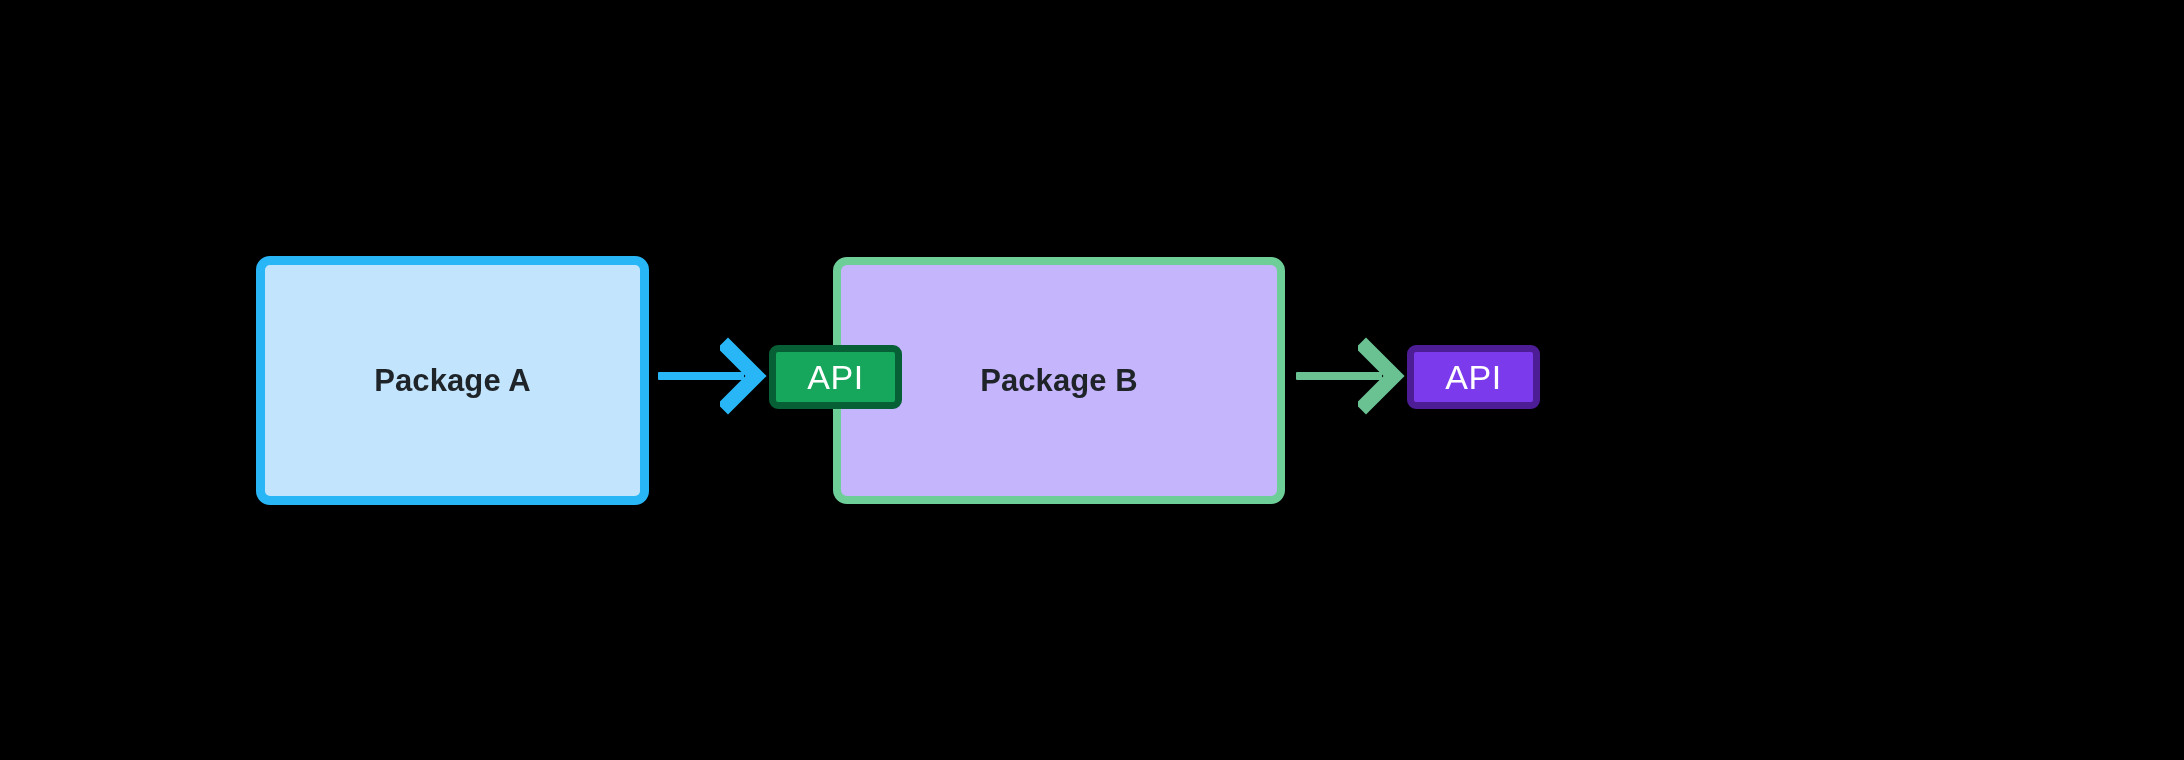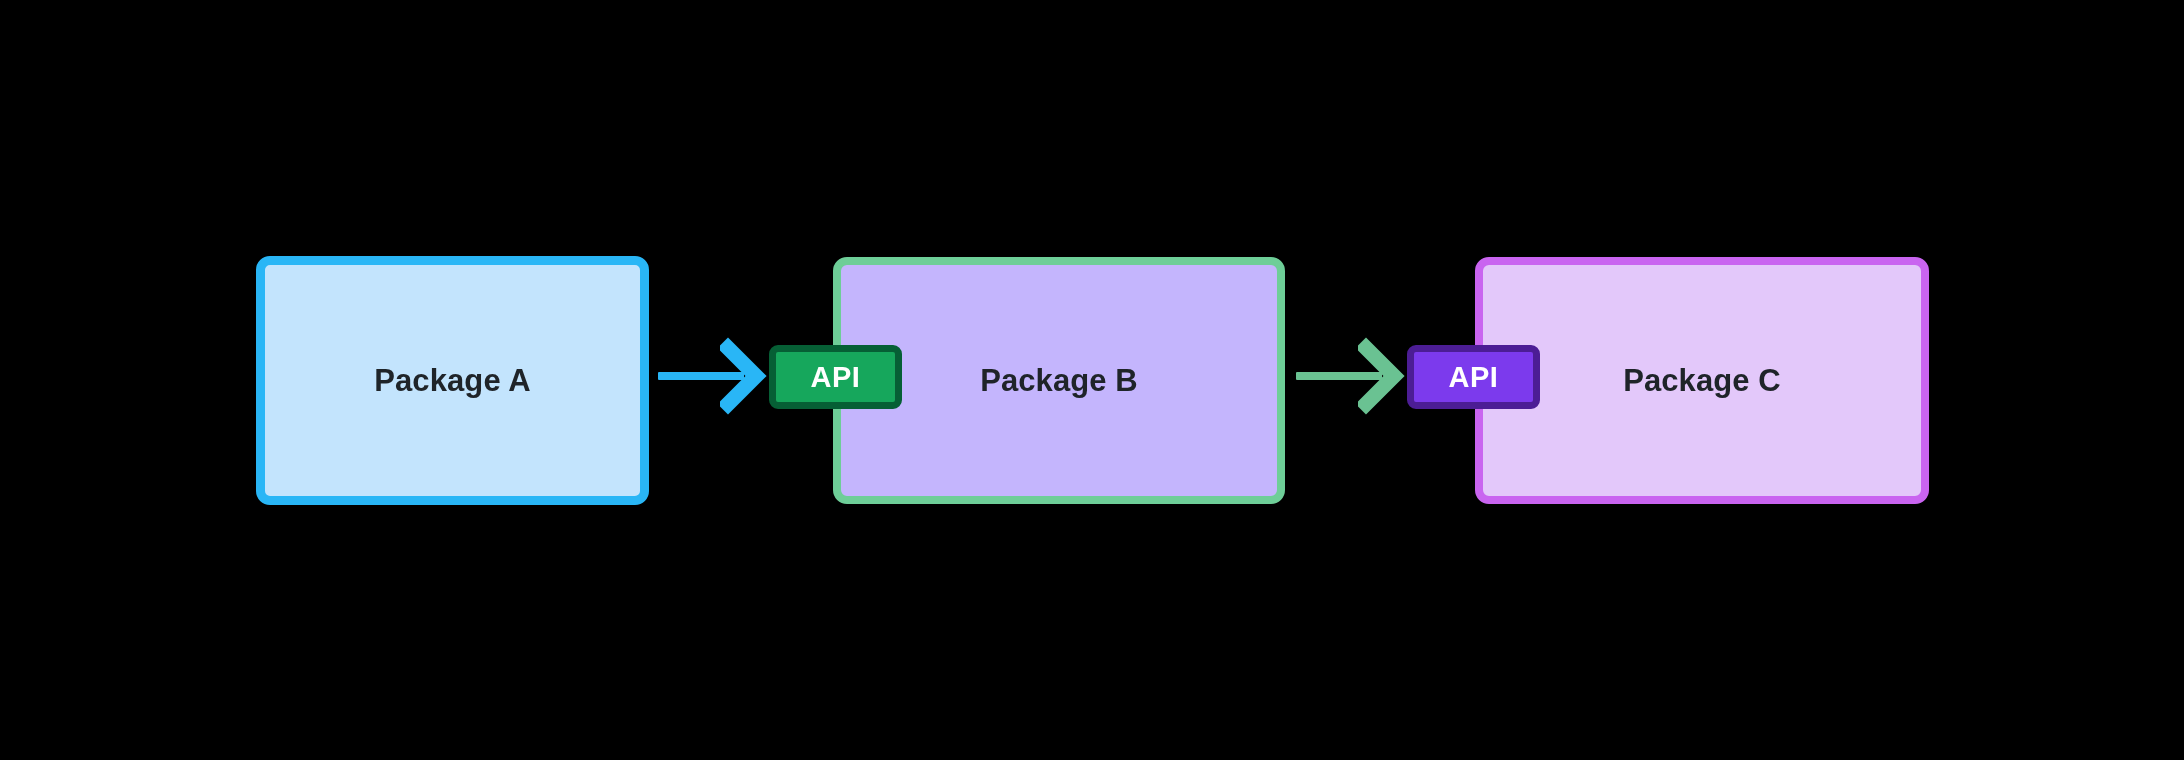--- a/index.html
+++ b/index.html
@@ -110,22 +110,22 @@
     width: 133px;
     height: 64px;
     border-style: solid;
     border-width: 7px;
     border-radius: 9px;
     display: flex;
     align-items: center;
     justify-content: center;
   }
   .api-badge .badge-label {
-    font-size: 29px;
-    font-weight: bold;
+    font-size: 34px;
+    font-weight: normal;
     color: #ffffff;
     letter-spacing: 0.5px;
     user-select: none;
   }
   #api-badge-b {
     left: 769px;
     background: #16a75c;
     border-color: #065f35;
   }
   #api-badge-c {
@@ -162,21 +162,18 @@
 
   <div class="edge-arrow" id="edge-b-to-c">
     <div class="arrow-line"></div>
     <div class="arrow-head">
       <svg viewBox="0 0 48 80" xmlns="http://www.w3.org/2000/svg">
         <path d="M8 68 L36 40 L8 12" fill="none" stroke="#6ac292" stroke-width="15" stroke-linecap="square" stroke-linejoin="miter"></path>
       </svg>
     </div>
   </div>
 
-  <div class="package-node" id="package-c">
-    <span class="node-label">Package C</span>
-  </div>
 
   <div class="api-badge" id="api-badge-c">
     <span class="badge-label">API</span>
   </div>
 
 </div>
 
 </body></html>

